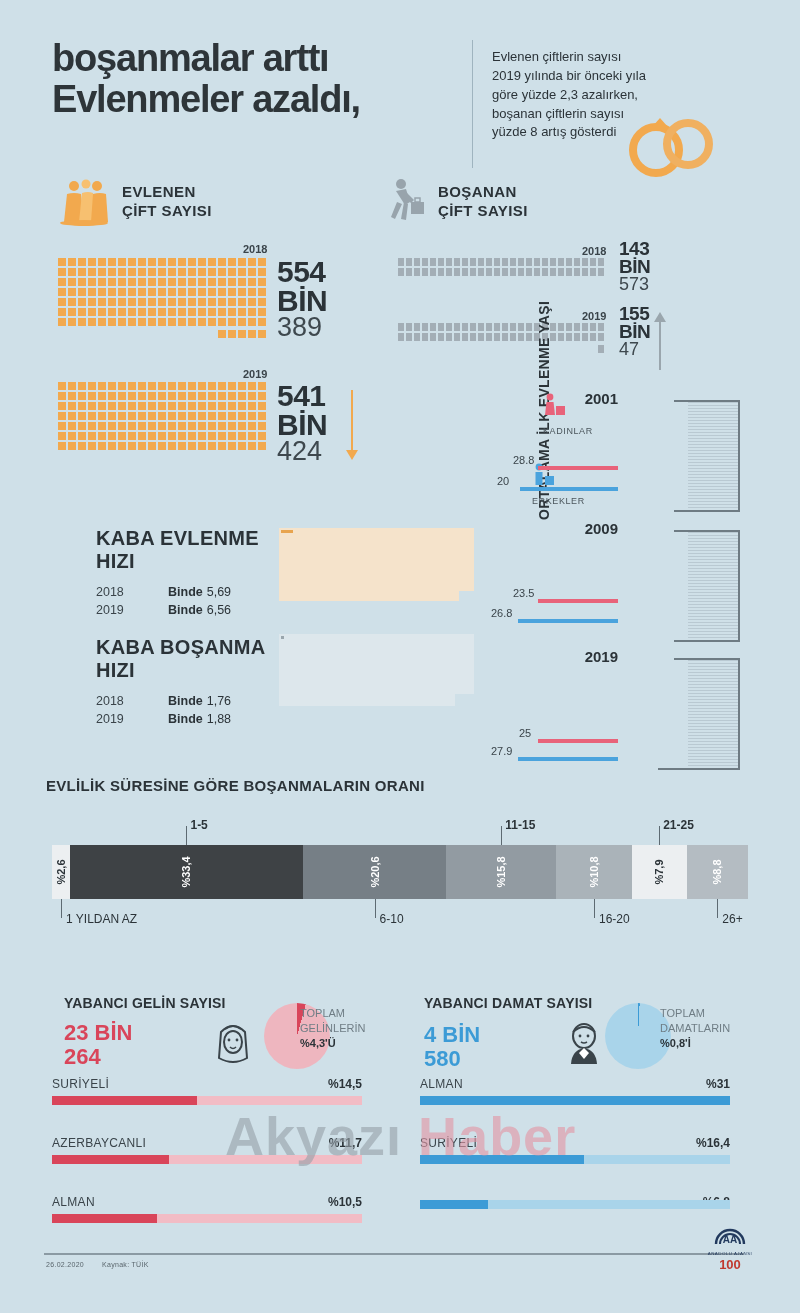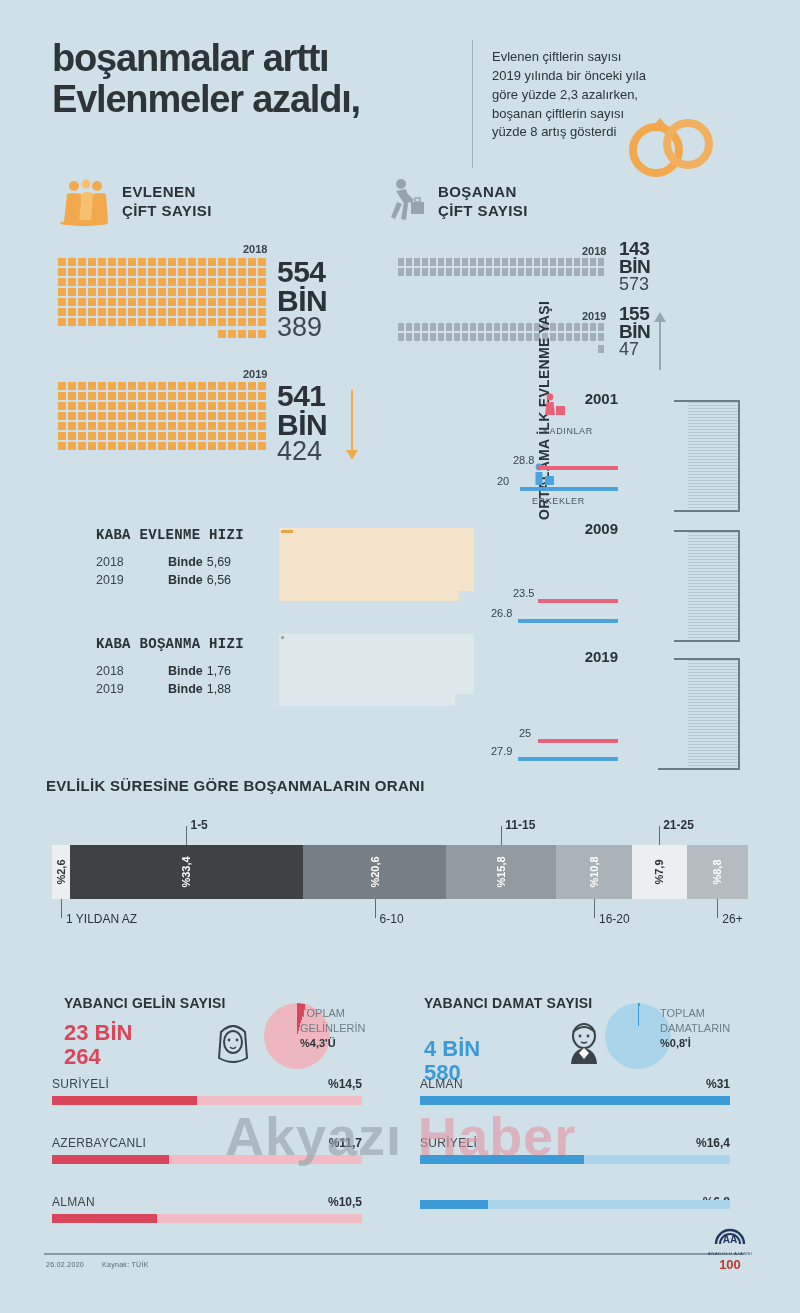--- a/index.html
+++ b/index.html
@@ -52,21 +52,21 @@
   .bignum .l3 { font-size: 27px; font-weight: normal; color: #3e484e; }
   .bignum.sm .l1, .bignum.sm .l2 { font-size: 19px; }
   .bignum.sm .l3 { font-size: 18px; }
 
   .arrow { position: absolute; width: 14px; }
   .arrow .shaft { width: 2px; background: #9aa6ad; margin: 0 auto; }
   .arrow .head { width: 0; height: 0; margin: 0 auto; }
 
   
   .rate-block { position: absolute; }
-  .rate-title { font-size: 14px; font-weight: bold; letter-spacing: .3px; margin-bottom: 12px; font-family: Liberation Mono, monospace; }
+  .rate-title { font-size: 20px; font-weight: bold; letter-spacing: .3px; margin-bottom: 12px; }
   .rate-row { display: flex; font-size: 12.5px; margin-bottom: 4px; }
   .rate-row .yr { width: 72px; color: #3a444a; }
   .rate-row .bd { font-weight: bold; }
   .rate-row .vl { margin-left: 4px; }
   .dotpanel { position: absolute; }
   .legend-item { position: absolute; }
   .legend-item .lbl { font-size: 9px; letter-spacing: .6px; color: #4b565c; margin-top: 3px; }
   .vlabel {
     position: absolute; left: 536px; top: 520px;
     font-size: 14px; font-weight: bold; letter-spacing: .3px;
@@ -846,21 +846,21 @@
         <div class="nm">ALMAN</div>
         <div class="pc">%10,5</div>
         <div class="fx-track" style="background: rgb(242, 188, 197);">
           <div class="fill" style="width: 105px; background: rgb(217, 69, 90);"></div>
         </div>
       </div>
     </div>
 
   <div class="fx" style="left:424px; top:995px;">
     <div class="fx-title">YABANCI DAMAT SAYISI</div>
-    <div class="fx-num" style="margin-top:26px; color:#3c9bd6; width:140px;">
+    <div class="fx-num" style="margin-top:12px; color:#3c9bd6; width:140px;">
       <div>4 BİN</div>
       <div>580</div>
     </div>
   </div>
   <svg style="position:absolute; left:563px; top:1018px;" width="42" height="48" viewBox="0 0 42 48">
     <ellipse cx="21" cy="18" rx="11" ry="12" fill="none" stroke="#3a444a" stroke-width="2"></ellipse>
     <path d="M10 14 q11 -10 22 0" fill="none" stroke="#3a444a" stroke-width="2"></path>
     <circle cx="17" cy="18" r="1.4" fill="#3a444a"></circle>
     <circle cx="25" cy="18" r="1.4" fill="#3a444a"></circle>
     <path d="M18 24 q3 2 6 0" fill="none" stroke="#3a444a" stroke-width="1.6"></path>

